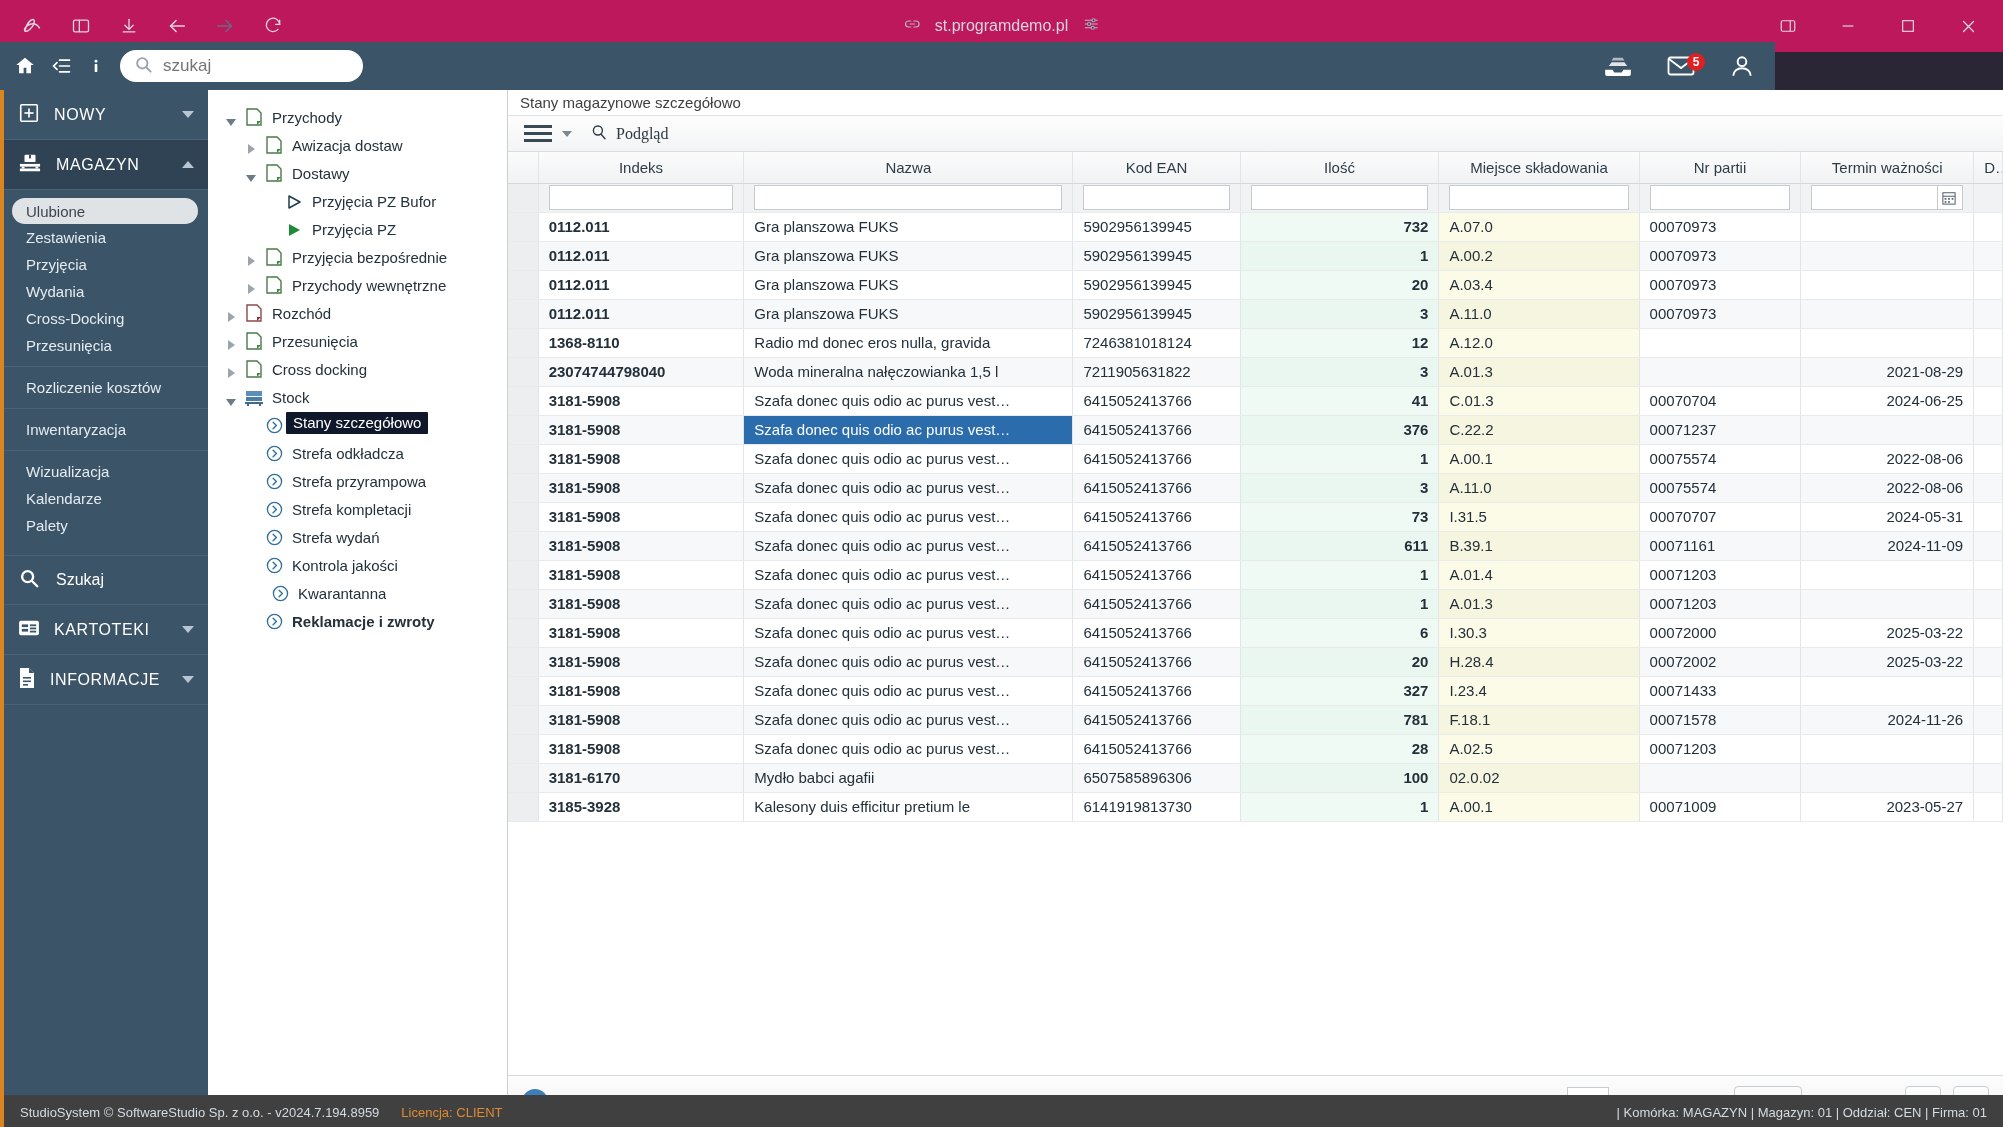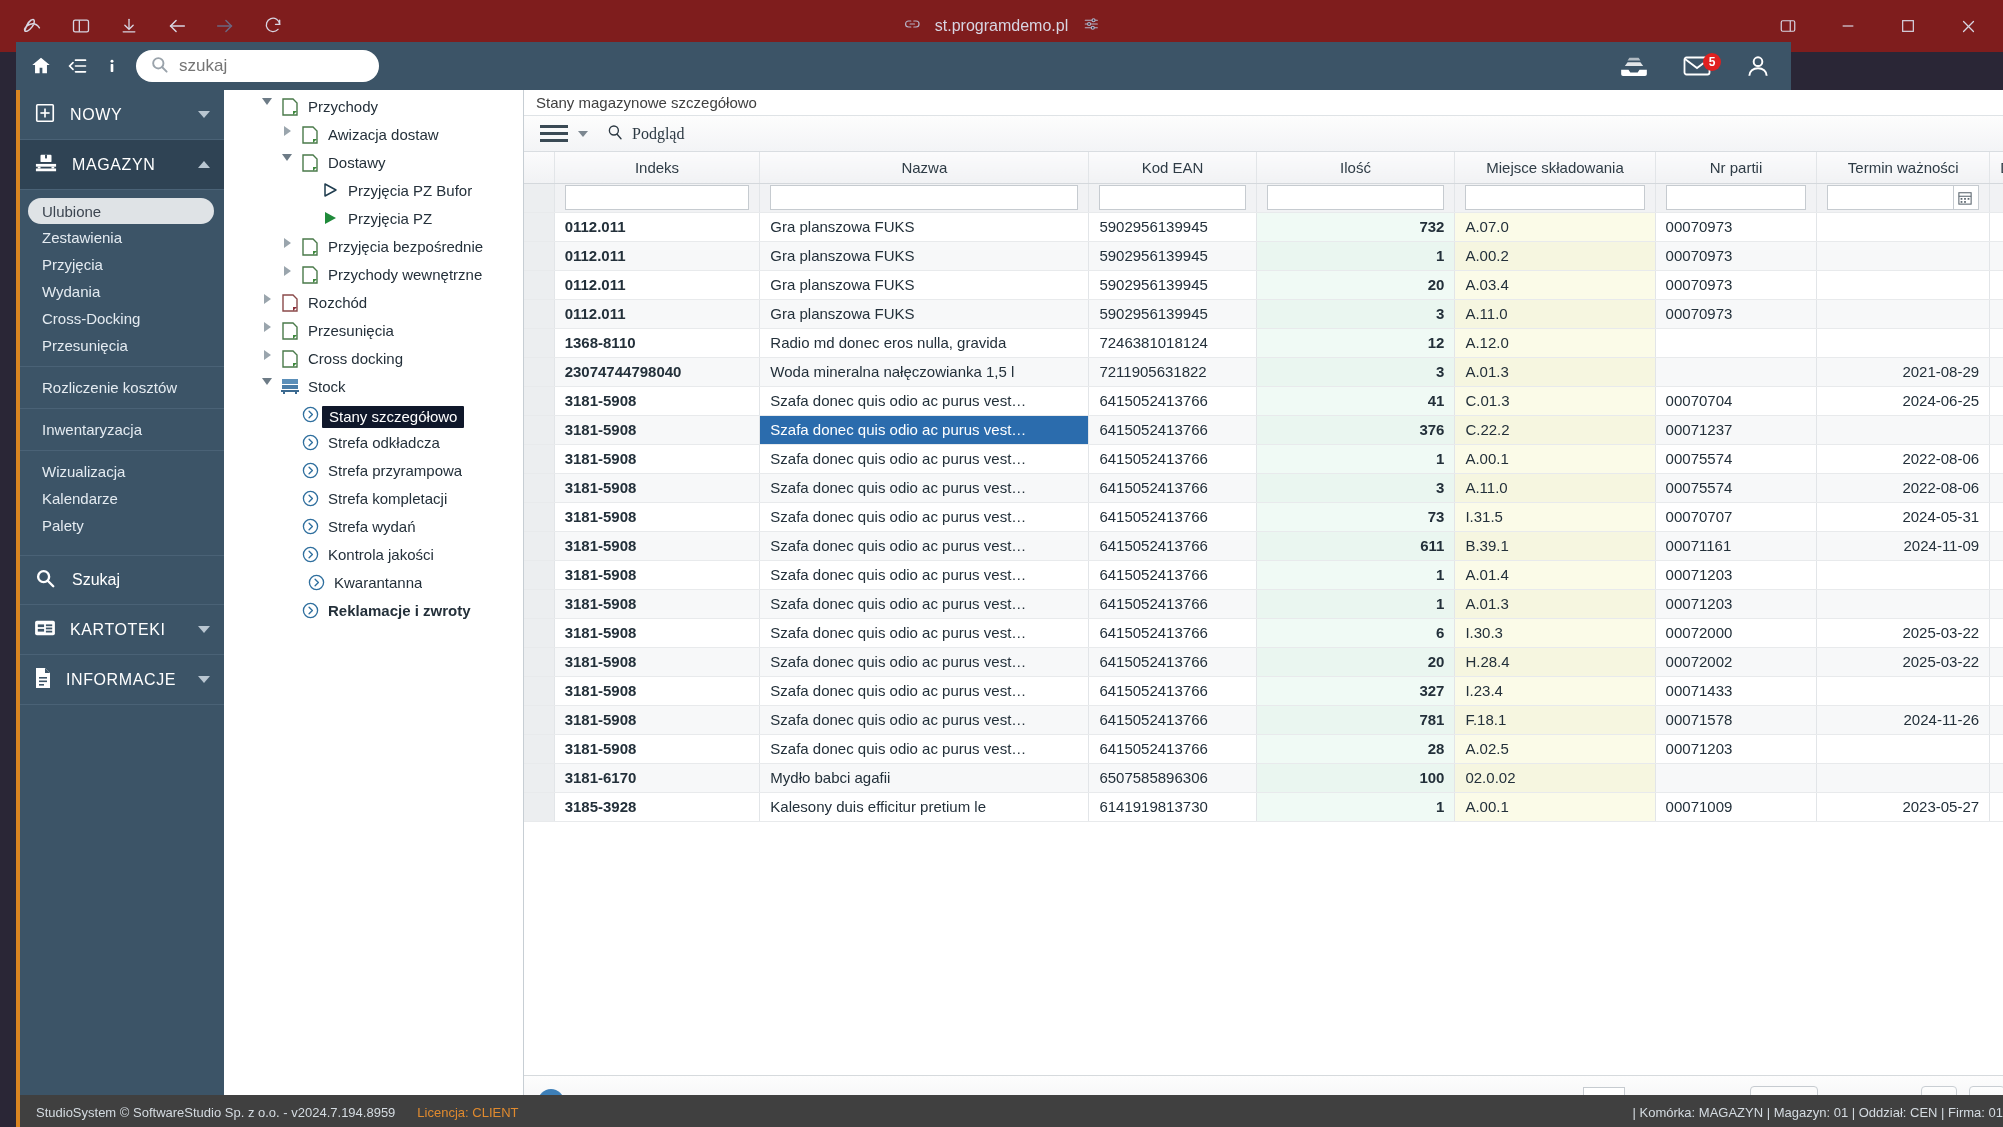--- a/index.html
+++ b/index.html
@@ -4,21 +4,21 @@
 <style>
   * { box-sizing: border-box; margin: 0; padding: 0; }
   html, body {
     width: 2003px; height: 1127px;
     font-family: "Liberation Sans", sans-serif;
     background: #2a2636; overflow: hidden;
   }
 
   
   .browser-bar {
-    height: 52px; background: #7f1d1d;
+    height: 52px; background: #be185d;
     display: flex; align-items: center; position: relative;
   }
   .browser-left { display: flex; align-items: center; gap: 6px; padding-left: 12px; }
   .chrome-btn {
     width: 42px; height: 34px; display: flex; align-items: center; justify-content: center;
     border-radius: 6px; cursor: pointer;
   }
   .chrome-btn svg { display: block; }
   .browser-center {
     position: absolute; left: 50%; transform: translateX(-50%);
@@ -28,21 +28,21 @@
   .browser-right {
     margin-left: auto; display: flex; align-items: center; gap: 2px; padding-right: 6px;
   }
   .win-btn {
     width: 58px; height: 42px; display: flex; align-items: center; justify-content: center;
     cursor: pointer;
   }
 
   
   .app {
-    position: absolute; top: 42px; left: 16px;
+    position: absolute; top: 42px; left: 0;
     width: 1775px; height: 1085px;
     background: #31495a;
   }
 
   
   .appbar {
     height: 48px; background: #3c5467;
     display: flex; align-items: center; padding-left: 14px;
     position: relative;
   }
@@ -94,22 +94,22 @@
     height: 50px; display: flex; align-items: center; gap: 16px; padding: 0 14px;
     color: #fff; font-size: 16px; cursor: pointer; border-bottom: 1px solid #4a6276;
   }
 
   
   .tree {
     position: absolute; top: 48px; left: 208px; width: 300px; height: 1037px;
     background: #ffffff; overflow: hidden; border-right: 1px solid #c7ced4;
   }
   .tree-node {
-    display: flex; align-items: flex-start; height: 28px; cursor: pointer;
-    font-size: 15px; color: #24303a; white-space: nowrap; margin-left: 20px;
+    display: flex; align-items: flex-end; height: 28px; cursor: pointer;
+    font-size: 15px; color: #24303a; white-space: nowrap;
   }
   .tree-node .tw { width: 22px; display: flex; align-items: center; justify-content: center; flex: none; }
   .tree-node .ticon { width: 24px; display: flex; align-items: center; justify-content: center; flex: none; }
   .tree-node .tlabel { padding-left: 6px; overflow: hidden; text-overflow: ellipsis; }
   .tree-node.sel .tlabel {
     background: #0f172a; color: #fff; padding: 2px 7px 3px 7px; margin-left: 0px; border-radius: 1px;
   }
   .tw-arrow-r { width:0;height:0;border-top:5px solid transparent;border-bottom:5px solid transparent;border-left:7px solid #9aa5ad; }
   .tw-arrow-d { width:0;height:0;border-left:5px solid transparent;border-right:5px solid transparent;border-top:7px solid #6d7b86; }
 

